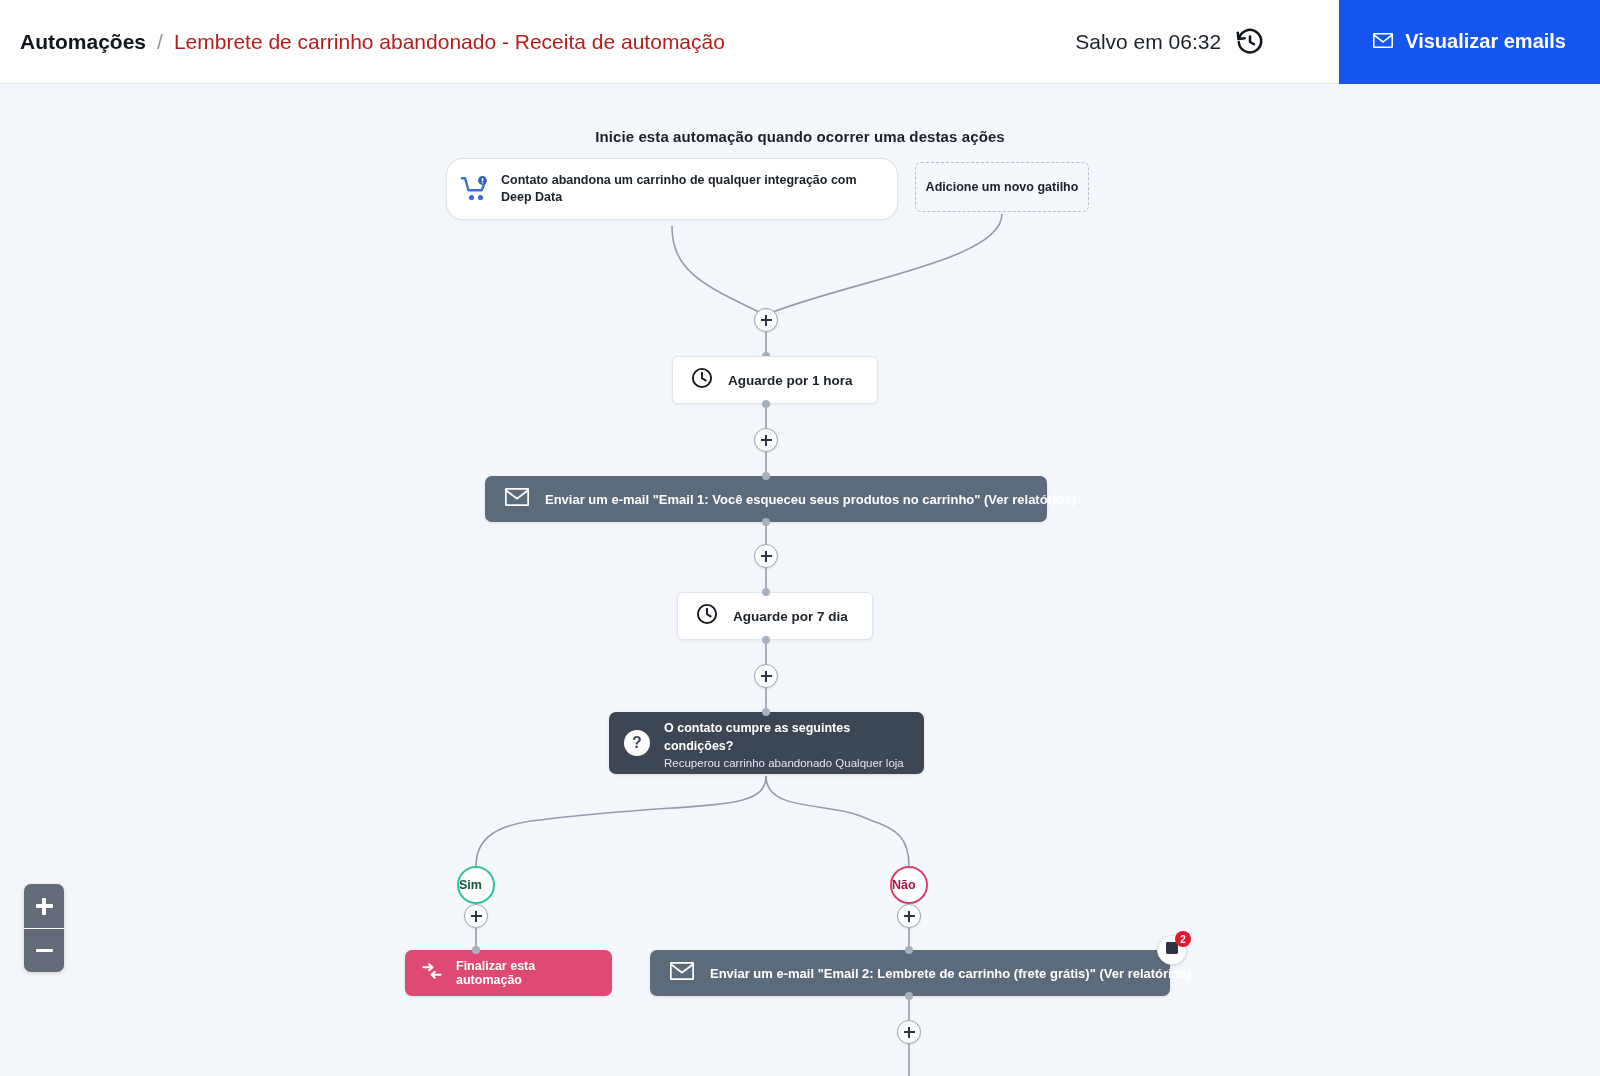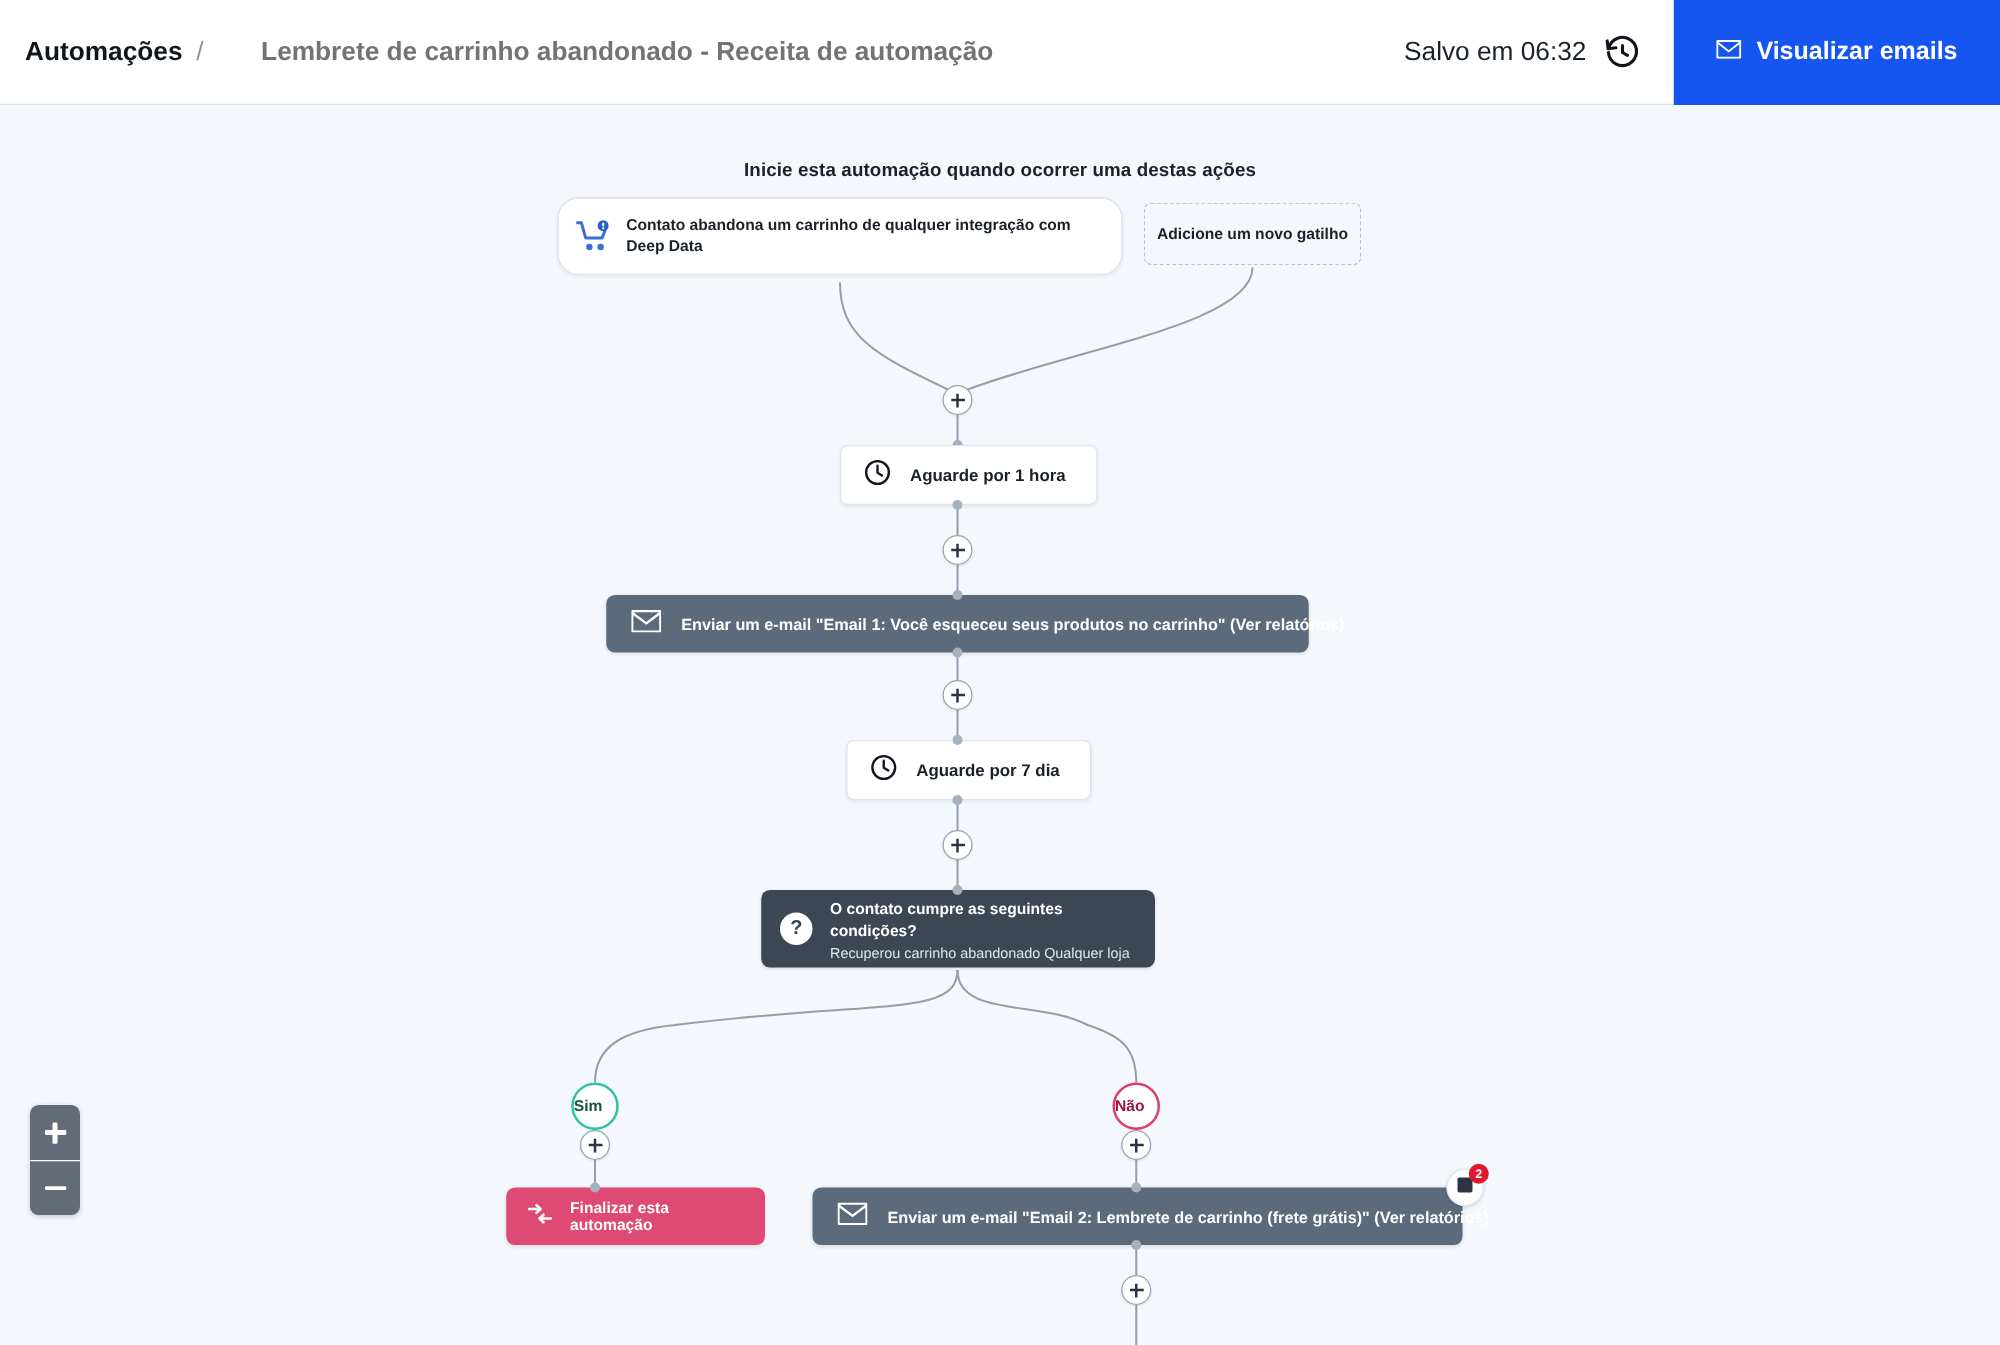--- a/index.html
+++ b/index.html
@@ -18,41 +18,41 @@
     border-bottom: 1px solid #e2e6ec;
     display: flex; align-items: center;
   }
   .breadcrumb {
     display: flex; align-items: flex-start; gap: 11px;
     margin-left: 20px;
     font-size: 21px; color: #1b2129;
   }
   .crumb-root { font-weight: bold; color: #11161d; }
   .crumb-sep { color: #8b93a0; font-weight: 400; }
-  .crumb-current { font-weight: 700; color: #737373; margin-left: 35px; }
+  .crumb-current { font-weight: 400; color: #b91c1c; }
 
   .header-right {
     margin-left: auto; display: flex; align-items: center; height: 64px;
   }
   .saved-text {
     font-size: 21px; color: #1b2129; margin-right: 14px;
   }
   .history-icon {
     width: 30px; height: 30px; margin-right: 26px;
     display: flex; align-items: center; justify-content: center;
     cursor: pointer;
   }
   .preview-btn {
     height: 84px; min-width: 252px;
     background: #1556f0; color: #ffffff;
     border: none; display: flex; align-items: center;
     justify-content: center; gap: 12px;
     font-size: 20px; font-weight: bold;
     font-family: "Liberation Sans", sans-serif;
-    cursor: pointer; padding: 0 34px;
+    cursor: pointer; padding: 0 34px; margin-left: 48px;
   }
 
   
   .canvas {
     position: absolute; top: 84px; left: 0;
     width: 1600px; height: 992px;
     background: #f4f7fb;
     overflow: hidden;
   }
   .edges { position: absolute; top: 0; left: 0; width: 1600px; height: 992px; }

